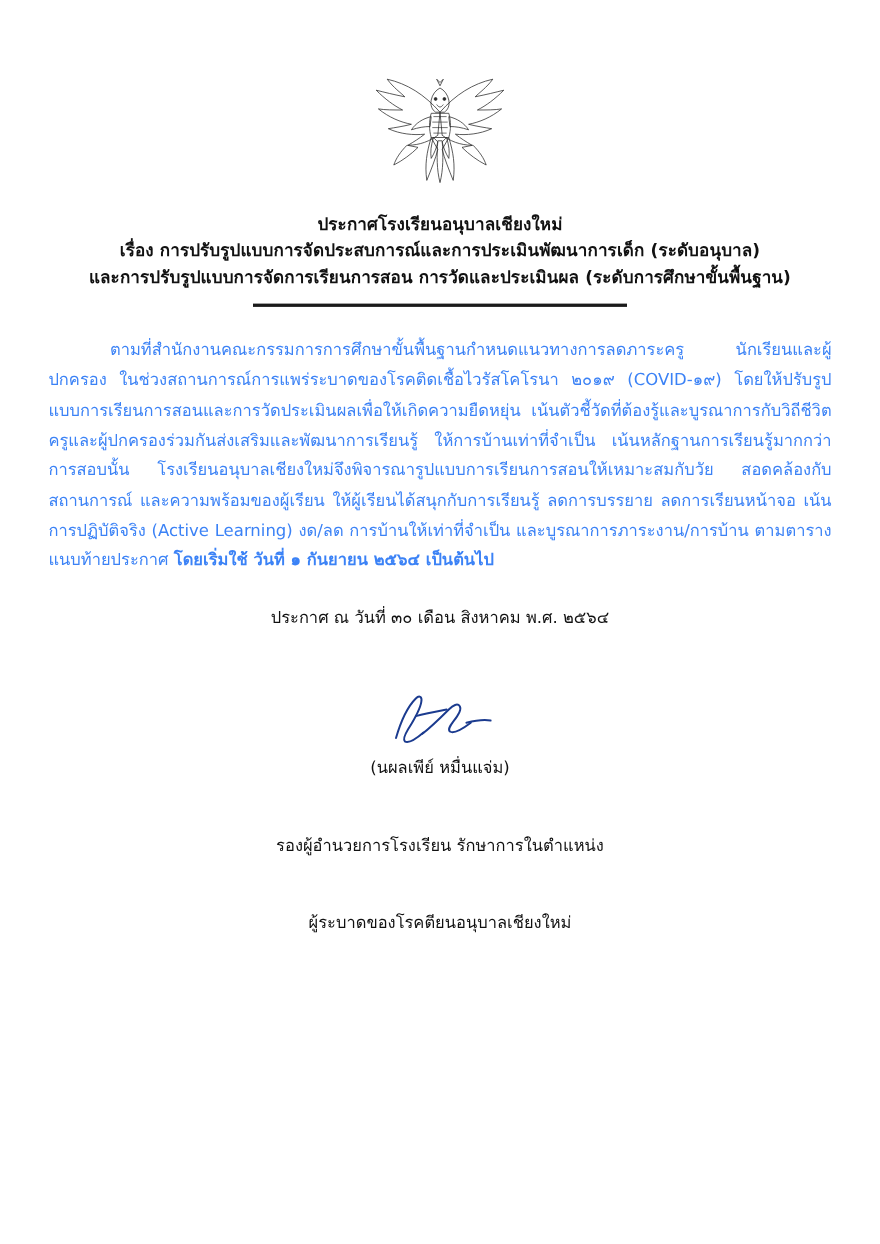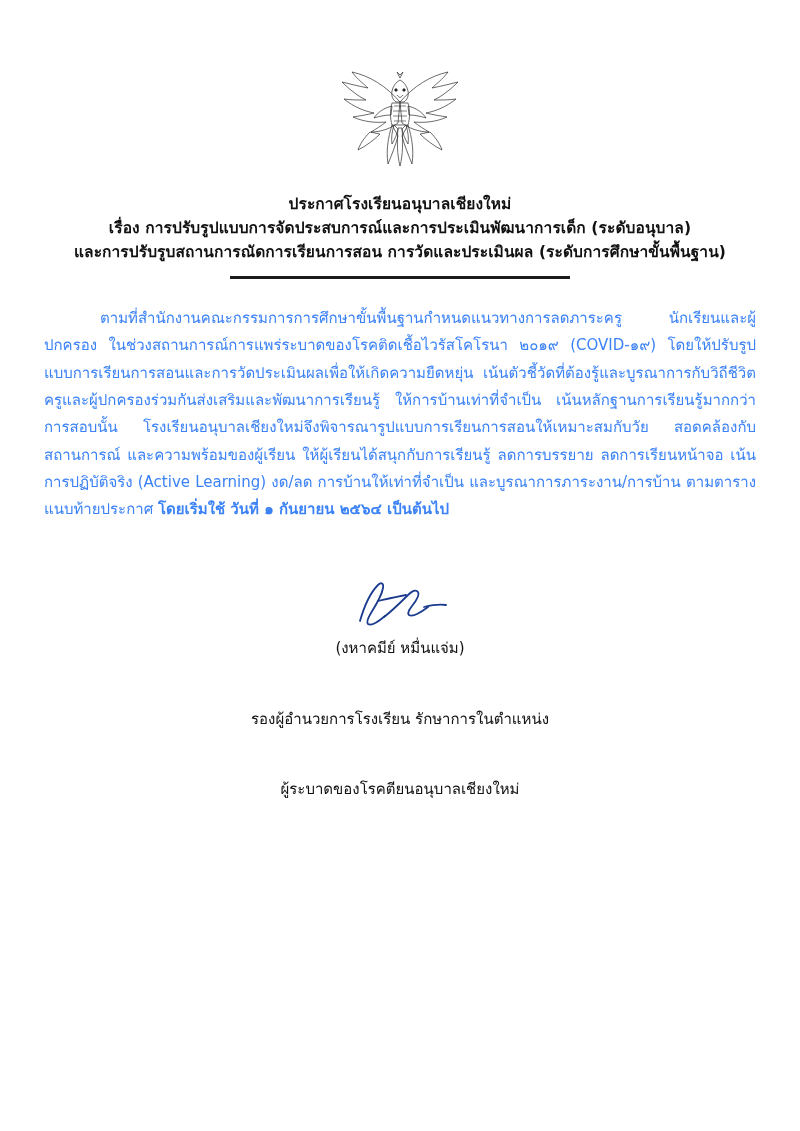--- a/index.html
+++ b/index.html
@@ -127,36 +127,37 @@
 
         <path d="M36 66 C30 72 26 78 24 84 C32 80 40 74 46 68 Z" fill="none"></path>
         <path d="M96 66 C102 72 106 78 108 84 C100 80 92 74 86 68 Z" fill="none"></path>
       </g>
     </svg>
   </div>
 
   <div class="heading-block">
     <div class="heading-line">ประกาศโรงเรียนอนุบาลเชียงใหม่</div>
     <div class="heading-line">เรื่อง  การปรับรูปแบบการจัดประสบการณ์และการประเมินพัฒนาการเด็ก (ระดับอนุบาล)</div>
-    <div class="heading-line">และการปรับรูบสถานการณัดการเรียนการสอน การวัดและประเมินผล (ระดับการศึกษาขั้นพื้นฐาน)</div>
+    <div class="heading-line">และการปรับรูปแบบการจัดการเรียนการสอน การวัดและประเมินผล (ระดับการศึกษาขั้นพื้นฐาน)</div>
     <div class="rule"></div>
   </div>
 
   <div class="body-block">
     <span class="indent"></span><span>ตามที่สำนักงานคณะกรรมการการศึกษาขั้นพื้นฐานกำหนดแนวทางการลดภาระครู นักเรียนและผู้ปกครอง ในช่วงสถานการณ์การแพร่ระบาดของโรคติดเชื้อไวรัสโคโรนา ๒๐๑๙ (COVID-๑๙) โดยให้ปรับรูปแบบการเรียนการสอนและการวัดประเมินผลเพื่อให้เกิดความยืดหยุ่น เน้นตัวชี้วัดที่ต้องรู้และบูรณาการกับวิถีชีวิต ครูและผู้ปกครองร่วมกันส่งเสริมและพัฒนาการเรียนรู้ ให้การบ้านเท่าที่จำเป็น เน้นหลักฐานการเรียนรู้มากกว่าการสอบนั้น โรงเรียนอนุบาลเชียงใหม่จึงพิจารณารูปแบบการเรียนการสอนให้เหมาะสมกับวัย สอดคล้องกับสถานการณ์ และความพร้อมของผู้เรียน ให้ผู้เรียนได้สนุกกับการเรียนรู้ ลดการบรรยาย ลดการเรียนหน้าจอ เน้นการปฏิบัติจริง (Active Learning) งด/ลด การบ้านให้เท่าที่จำเป็น และบูรณาการภาระงาน/การบ้าน ตามตารางแนบท้ายประกาศ </span><span class="bold">โดยเริ่มใช้ วันที่ ๑ กันยายน ๒๕๖๔ เป็นต้นไป</span>
   </div>
 
+  <div class="date-line">ประกาศ ณ วันที่ ๓๐ เดือน สิงหาคม พ.ศ. ๒๕๖๔</div>
 
   <div class="sign-block">
     <svg class="signature-img" viewBox="0 0 120 56">
       <g fill="none" stroke="#1b3b8f" stroke-width="1.8" stroke-linecap="round" stroke-linejoin="round">
         <path d="M20 44 C24 30 30 16 38 8 C41 5 44 6 43 11 C42 18 36 28 31 36 C28 41 26 45 28 47 C31 49 38 45 45 39"></path>
         <path d="M38 24 C46 22 56 20 66 18"></path>
         <path d="M44 40 C52 34 60 26 68 18 C72 14 76 12 78 15 C80 18 76 24 72 29 C69 33 67 36 69 38 C72 40 80 36 88 30"></path>
         <path d="M84 30 C92 28 100 27 106 28"></path>
       </g>
     </svg>
-    <div class="sign-name">(งหาคมีย์  หมื่นแจ่ม)</div>
+    <div class="sign-name">(นผลเพีย์  หมื่นแจ่ม)</div>
     <div class="sign-role">รองผู้อำนวยการโรงเรียน รักษาการในตำแหน่ง</div>
     <div class="sign-role">ผู้ระบาดของโรคตียนอนุบาลเชียงใหม่</div>
   </div>
 
 </div>
 
 </body></html>

